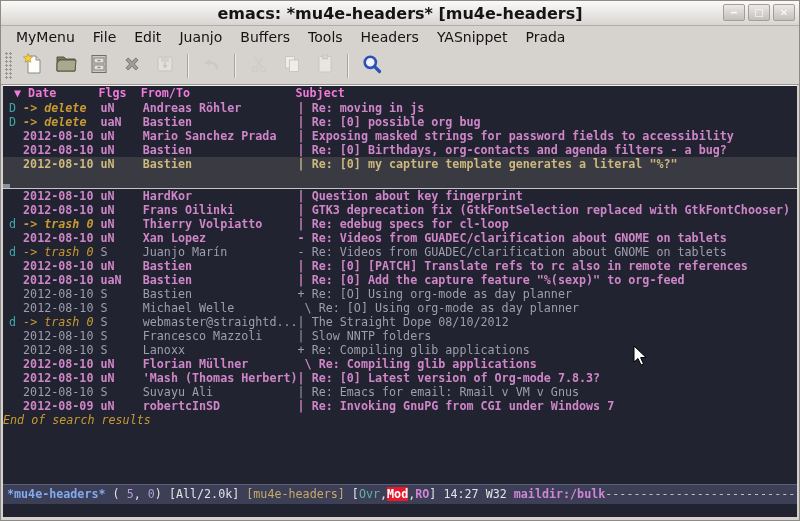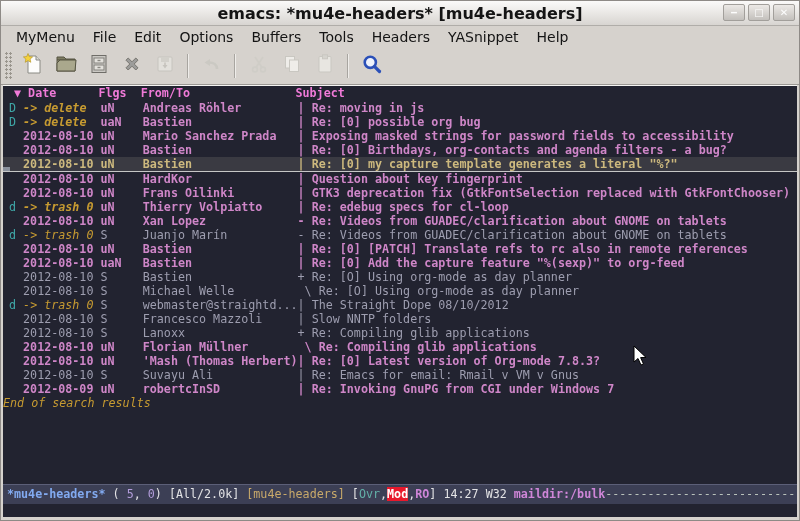--- a/index.html
+++ b/index.html
@@ -31,21 +31,21 @@
 
   
   .buffer{position:absolute;left:2px;right:2px;top:84px;bottom:3px;background:#222330;
           border-top:1px solid #f5f4f2;display:flex;flex-direction:column;
           font-family:"DejaVu Sans Mono",monospace;font-size:11.7px;line-height:14px;
           white-space:pre;overflow:hidden;}
   .header-line{color:#f07ad8;font-weight:bold;height:15px;line-height:15px;padding-left:4px;}
   .row{height:14px;line-height:14px;padding-left:6px;position:relative;}
   .row.unread{color:#cf86c8;font-weight:bold;}
   .row.read{color:#9e9eb0;}
-  .row.current{color:#cdb97e;background:#3a3a42;border-bottom:1px solid #c6c6c6;height:15px;
+  .row.current{color:#cdb97e;background:#3a3a42;border-bottom:1px solid #c6c6c6;height:32px;
                line-height:14px;font-weight:bold;box-sizing:border-box;}
   .row.current::before{content:"";position:absolute;left:0;bottom:0;width:7px;height:4px;background:#8a909c;}
   .mark{color:#3fa7a7;font-weight:normal;}
   .action{color:#c79b31;font-style:italic;}
   .eos{color:#c79b31;font-style:italic;height:14px;}
   .filler{flex:1;}
 
   
   .modeline{height:19px;line-height:18px;background:#3c3f55;color:#e4e4e6;padding-left:4px;
             border-top:1px solid #5c5f78;overflow:hidden;white-space:pre;}
@@ -72,26 +72,26 @@
         <div class="ctrl-btn">‒</div>
         <div class="ctrl-btn">□</div>
         <div class="ctrl-btn">✕</div>
       </div>
   </div>
 
   <div class="menubar">
       <div class="menu-item">MyMenu</div>
       <div class="menu-item">File</div>
       <div class="menu-item">Edit</div>
-      <div class="menu-item">Options</div>
+      <div class="menu-item">Juanjo</div>
       <div class="menu-item">Buffers</div>
       <div class="menu-item">Tools</div>
       <div class="menu-item">Headers</div>
       <div class="menu-item">YASnippet</div>
-      <div class="menu-item">Help</div>
+      <div class="menu-item">Prada</div>
     </div>
 
   <div class="toolbar">
     <div class="grip"></div>
   <div class="tb-btn">
         <span><svg width="24" height="24" viewBox="0 0 24 24">
             <path d="M7 4h8l4 4v13H7z" fill="#fdfdfc" stroke="#8a8a84"></path>
             <path d="M15 4v4h4" fill="#dcdcd6" stroke="#8a8a84"></path>
             <polygon points="7,1.5 8.3,4.6 11.6,4.9 9.1,7.1 9.8,10.3 7,8.6 4.2,10.3 4.9,7.1 2.4,4.9 5.7,4.6" fill="#f5d23c" stroke="#b8982a" stroke-width="0.7"></polygon>
           </svg></span>

